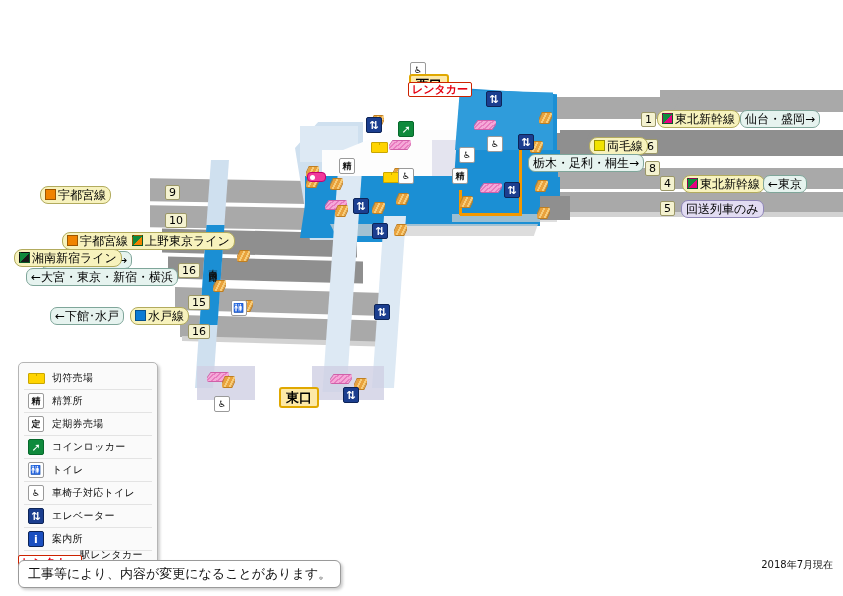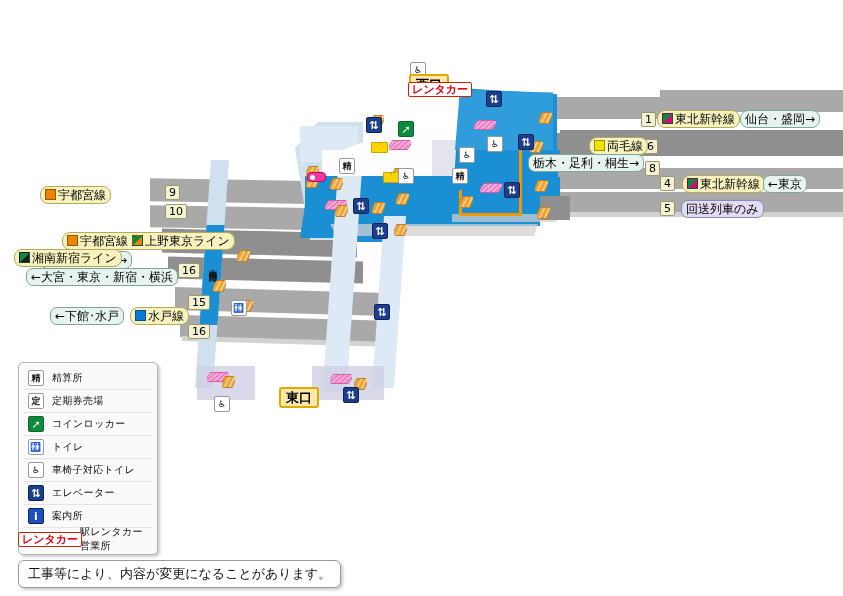--- a/index.html
+++ b/index.html
@@ -264,51 +264,57 @@
 
   <div class="ic locker" style="left:307px;top:172px;"></div>
 
   <div class="vtext" style="left:206px;top:262px;">南自由通路</div>
 
   <div id="chips">
       <div class="chip gate" style="left: 368px; top: 74px; margin-left: 41px;">西口</div>
       <div class="chip gate" style="left: 279px; top: 387px;">東口</div>
       <div class="chip rent" style="left: 408px; top: 82px;">レンタカー</div>
       <div class="chip num" style="left: 165px; top: 185px;">9</div>
-      <div class="chip num" style="left: 165px; top: 204px;">10</div>
+      <div class="chip num" style="left: 165px; top: 213px;">10</div>
       <div class="chip num" style="left: 178px; top: 235px;">12</div>
       <div class="chip num" style="left: 178px; top: 263px;">16</div>
       <div class="chip num" style="left: 188px; top: 295px;">15</div>
       <div class="chip num" style="left: 188px; top: 324px;">16</div>
       <div class="chip num" style="left: 641px; top: 112px;">1</div>
       <div class="chip num" style="left: 643px; top: 139px;">6</div>
       <div class="chip num" style="left: 645px; top: 161px;">8</div>
       <div class="chip num" style="left: 660px; top: 176px;">4</div>
       <div class="chip num" style="left: 660px; top: 201px;">5</div>
       <div class="chip line" style="left: 40px; top: 186px;"><span class="sw sw-orange"></span><span>宇都宮線</span></div>
       <div class="chip dest" style="left: 40px; top: 205px; margin-top: 46px;"><span>宇都宮・黒磯→</span></div>
       <div class="chip line" style="left: 14px; top: 232px; margin-left: 48px;"><span class="sw sw-orange"></span><span>宇都宮線</span><span class="sw sw-ue" style="margin-left:4px"></span><span>上野東京ライン</span></div>
       <div class="chip line" style="left: 14px; top: 249px;"><span class="sw sw-sj"></span><span>湘南新宿ライン</span></div>
       <div class="chip dest" style="left: 26px; top: 268px;"><span>←大宮・東京・新宿・横浜</span></div>
       <div class="chip dest" style="left: 50px; top: 307px;"><span>←下館･水戸</span></div>
       <div class="chip line" style="left: 130px; top: 307px;"><span class="sw sw-blue"></span><span>水戸線</span></div>
       <div class="chip line" style="left: 657px; top: 110px;"><span class="sw sw-shink"></span><span>東北新幹線</span></div>
-      <div class="chip dest" style="left: 740px; top: 110px; border-radius: 8px;"><span>仙台・盛岡→</span></div>
+      <div class="chip dest" style="left: 740px; top: 110px;"><span>仙台・盛岡→</span></div>
       <div class="chip line" style="left: 589px; top: 137px;"><span class="sw sw-yellow"></span><span>両毛線</span></div>
       <div class="chip dest" style="left: 528px; top: 154px;"><span>栃木・足利・桐生→</span></div>
       <div class="chip line" style="left: 682px; top: 175px;"><span class="sw sw-shink"></span><span>東北新幹線</span></div>
       <div class="chip dest" style="left: 763px; top: 175px;"><span>←東京</span></div>
       <div class="chip kaisou" style="left: 681px; top: 200px;"><span>回送列車のみ</span></div>
     </div>
 
 </div>
 
 <div id="legend">
     <div class="lg-row">
       <div class="lg-ic">
+        <div class="ic ticket"></div>
+      </div>
+      <div class="lg-tx">切符売場</div>
+    </div>
+    <div class="lg-row">
+      <div class="lg-ic">
         <div class="ic seisan">精</div>
       </div>
       <div class="lg-tx">精算所</div>
     </div>
     <div class="lg-row">
       <div class="lg-ic">
         <div class="ic teiki">定</div>
       </div>
       <div class="lg-tx">定期券売場</div>
     </div>
@@ -345,13 +351,14 @@
     <div class="lg-row">
       <div class="lg-ic" style="flex: 0 0 52px; width: 52px;">
         <div class="chip rent" style="position: relative;">レンタカー</div>
       </div>
       <div class="lg-tx">駅レンタカー営業所</div>
     </div>
   </div>
 
 <div id="notice">工事等により、内容が変更になることがあります。</div>
 <div id="copy">
+  <div>2018年7月現在</div>
 </div>
 
 </body></html>

